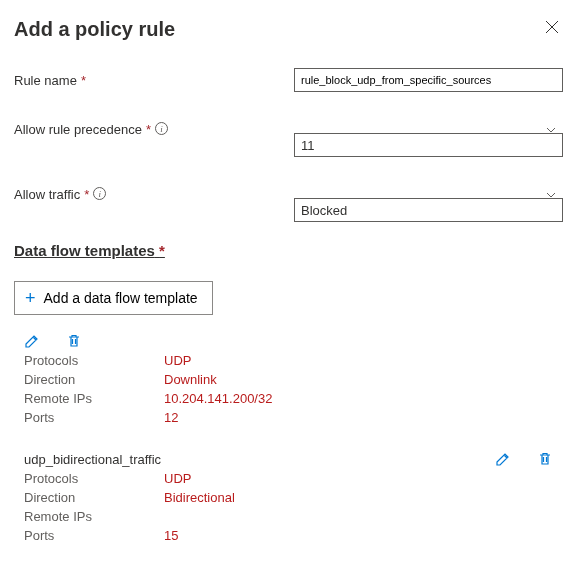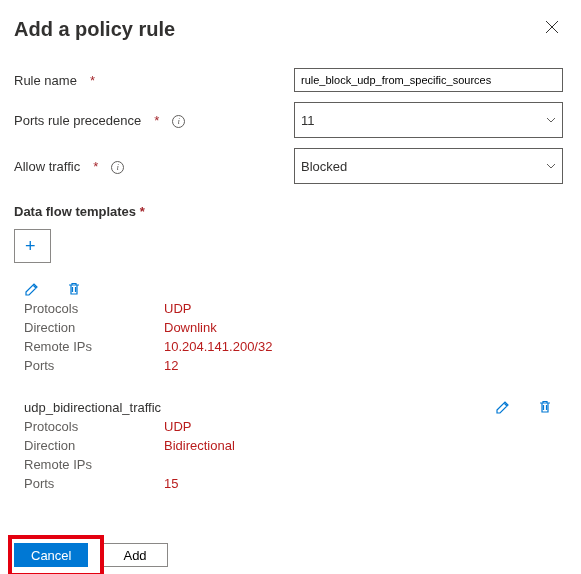--- a/index.html
+++ b/index.html
@@ -36,22 +36,22 @@
   .form-row {
     display: flex;
     align-items: center;
     margin-bottom: 10px;
   }
   .form-label {
     width: 280px;
     font-size: 13px;
     color: #323130;
     display: flex;
-    align-items: flex-end;
-    gap: 13px;
+    align-items: flex-start;
+    gap: 4px;
   }
   .req { color: #a4262c; }
   .info-icon {
     display: inline-flex;
     width: 13px; height: 13px;
     border: 1px solid #605e5c;
     border-radius: 50%;
     align-items: center; justify-content: center;
     font-size: 9px;
     color: #605e5c;
@@ -67,41 +67,43 @@
     font-family: inherit;
     outline: none;
   }
   .select-wrap {
     flex: 1;
     position: relative;
   }
   .select-input {
     width: 100%;
     border: 1px solid #605e5c;
-    height: 36px;
+    height: 24px;
     padding: 2px 24px 2px 6px;
     font-size: 13px;
     background: #fff;
     display: flex;
     align-items: center;
     cursor: pointer;
+    margin-top: 31px;
   }
   .chevron {
     position: absolute;
     right: 6px;
     top: 50%;
     transform: translateY(-50%);
     pointer-events: none;
   }
   .chevron svg { display: block; }
   .section-title {
-    font-size: 13px;
+    font-size: 15px;
     font-weight: 600;
     margin-top: 20px;
-    margin-bottom: 10px;
+    margin-bottom: 22px;
+    text-decoration: underline;
   }
   .add-template-btn {
     border: 1px solid #8a8886;
     background: #fff;
     height: 34px;
     padding: 0 14px 0 10px;
     display: inline-flex;
     align-items: center;
     gap: 8px;
     font-size: 14px;
@@ -200,21 +202,21 @@
     <div class="form-label">
       <span>Rule name</span>
       <span class="req">*</span>
     </div>
     <input class="text-input" type="text" value="rule_block_udp_from_specific_sources" style="">
   </div>
 
   
   <div class="form-row">
     <div class="form-label">
-      <span>Ports rule precedence</span>
+      <span>Allow rule precedence</span>
       <span class="req">*</span>
       <span class="info-icon">i</span>
     </div>
     <div class="select-wrap">
       <div class="select-input">
         <span>11</span>
       </div>
       <span class="chevron">
         <svg width="12" height="12" viewBox="0 0 12 12">
             <path d="M2 4 L6 8 L10 4" stroke="#605e5c" stroke-width="1" fill="none"></path>
@@ -243,20 +245,21 @@
   </div>
 
   
   <div class="section-title">
     <span>Data flow templates</span>
     <span class="req">*</span>
   </div>
 
   <button class="add-template-btn">
     <span class="plus-icon">+</span>
+    <span>Add a data flow template</span>
   </button>
 
   
   <div class="template-card">
     <div class="template-head">
       <div class="template-actions">
         <span class="icon-btn">
           <svg width="16" height="16" viewBox="0 0 16 16">
               <path d="M2 11 L10 3 L13 6 L5 14 L2 14 Z M9 4 L12 7" stroke="#0078d4" stroke-width="1.2" fill="none"></path>
             </svg>

